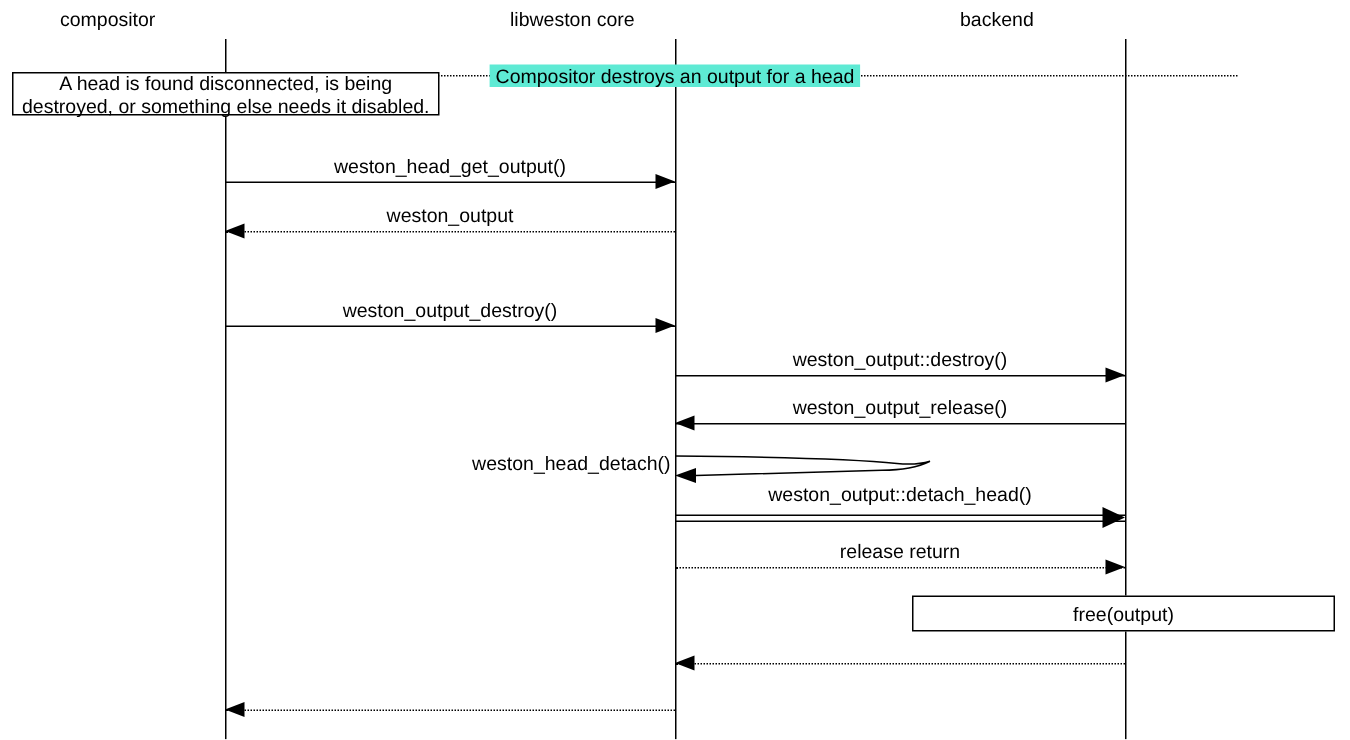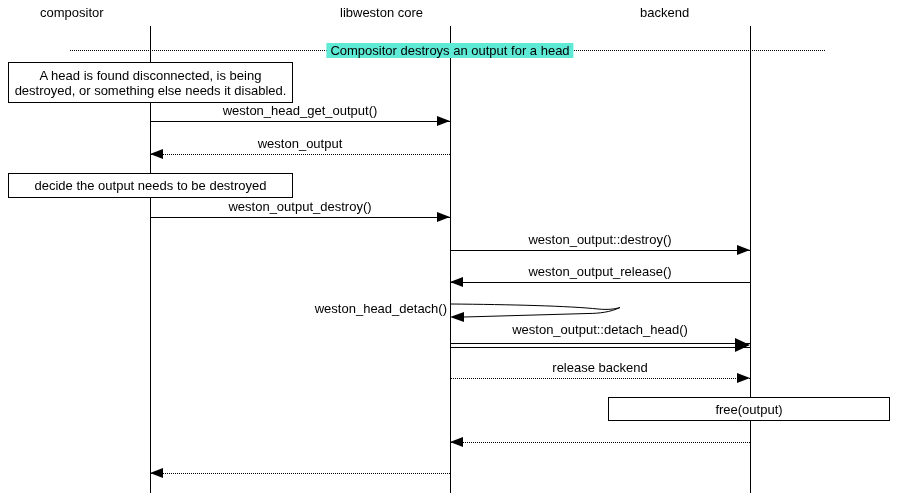--- a/index.html
+++ b/index.html
@@ -94,40 +94,37 @@
   </svg>
 
   <div class="msg double" style="left:450px;top:343px;width:300px;">
     <span class="label">weston_output::detach_head()</span>
     <div class="line"></div>
     <div class="line2"></div>
     <div class="arrow-r"></div>
   </div>
 
   <div class="msg dotted" style="left:450px;top:378px;width:300px;">
-    <span class="label">release backend</span>
+    <span class="label">release return</span>
     <div class="line"></div>
     <div class="arrow-r"></div>
   </div>
 
   <div class="msg dotted" style="left:450px;top:442px;width:300px;">
     <div class="line"></div>
     <div class="arrow-l"></div>
   </div>
 
   <div class="msg dotted" style="left:150px;top:473px;width:300px;">
     <div class="line"></div>
     <div class="arrow-l"></div>
   </div>
 
-  <div class="note" style="left:8px;top:62px;width:285px;height:41px;">
+  <div class="note" style="left:8px;top:48px;width:285px;height:29px;">
     <span class="inner" style="width:278px;">A head is found disconnected, is being destroyed, or something else needs it disabled.</span>
   </div>
 
-  <div class="note" style="left:8px;top:173px;width:285px;height:25px;">
-    <span class="inner">decide the output needs to be destroyed</span>
-  </div>
 
   <div class="note" style="left:608px;top:397px;width:282px;height:24px;">
     <span class="inner">free(output)</span>
   </div>
 
 </div>
 
 </body></html>

